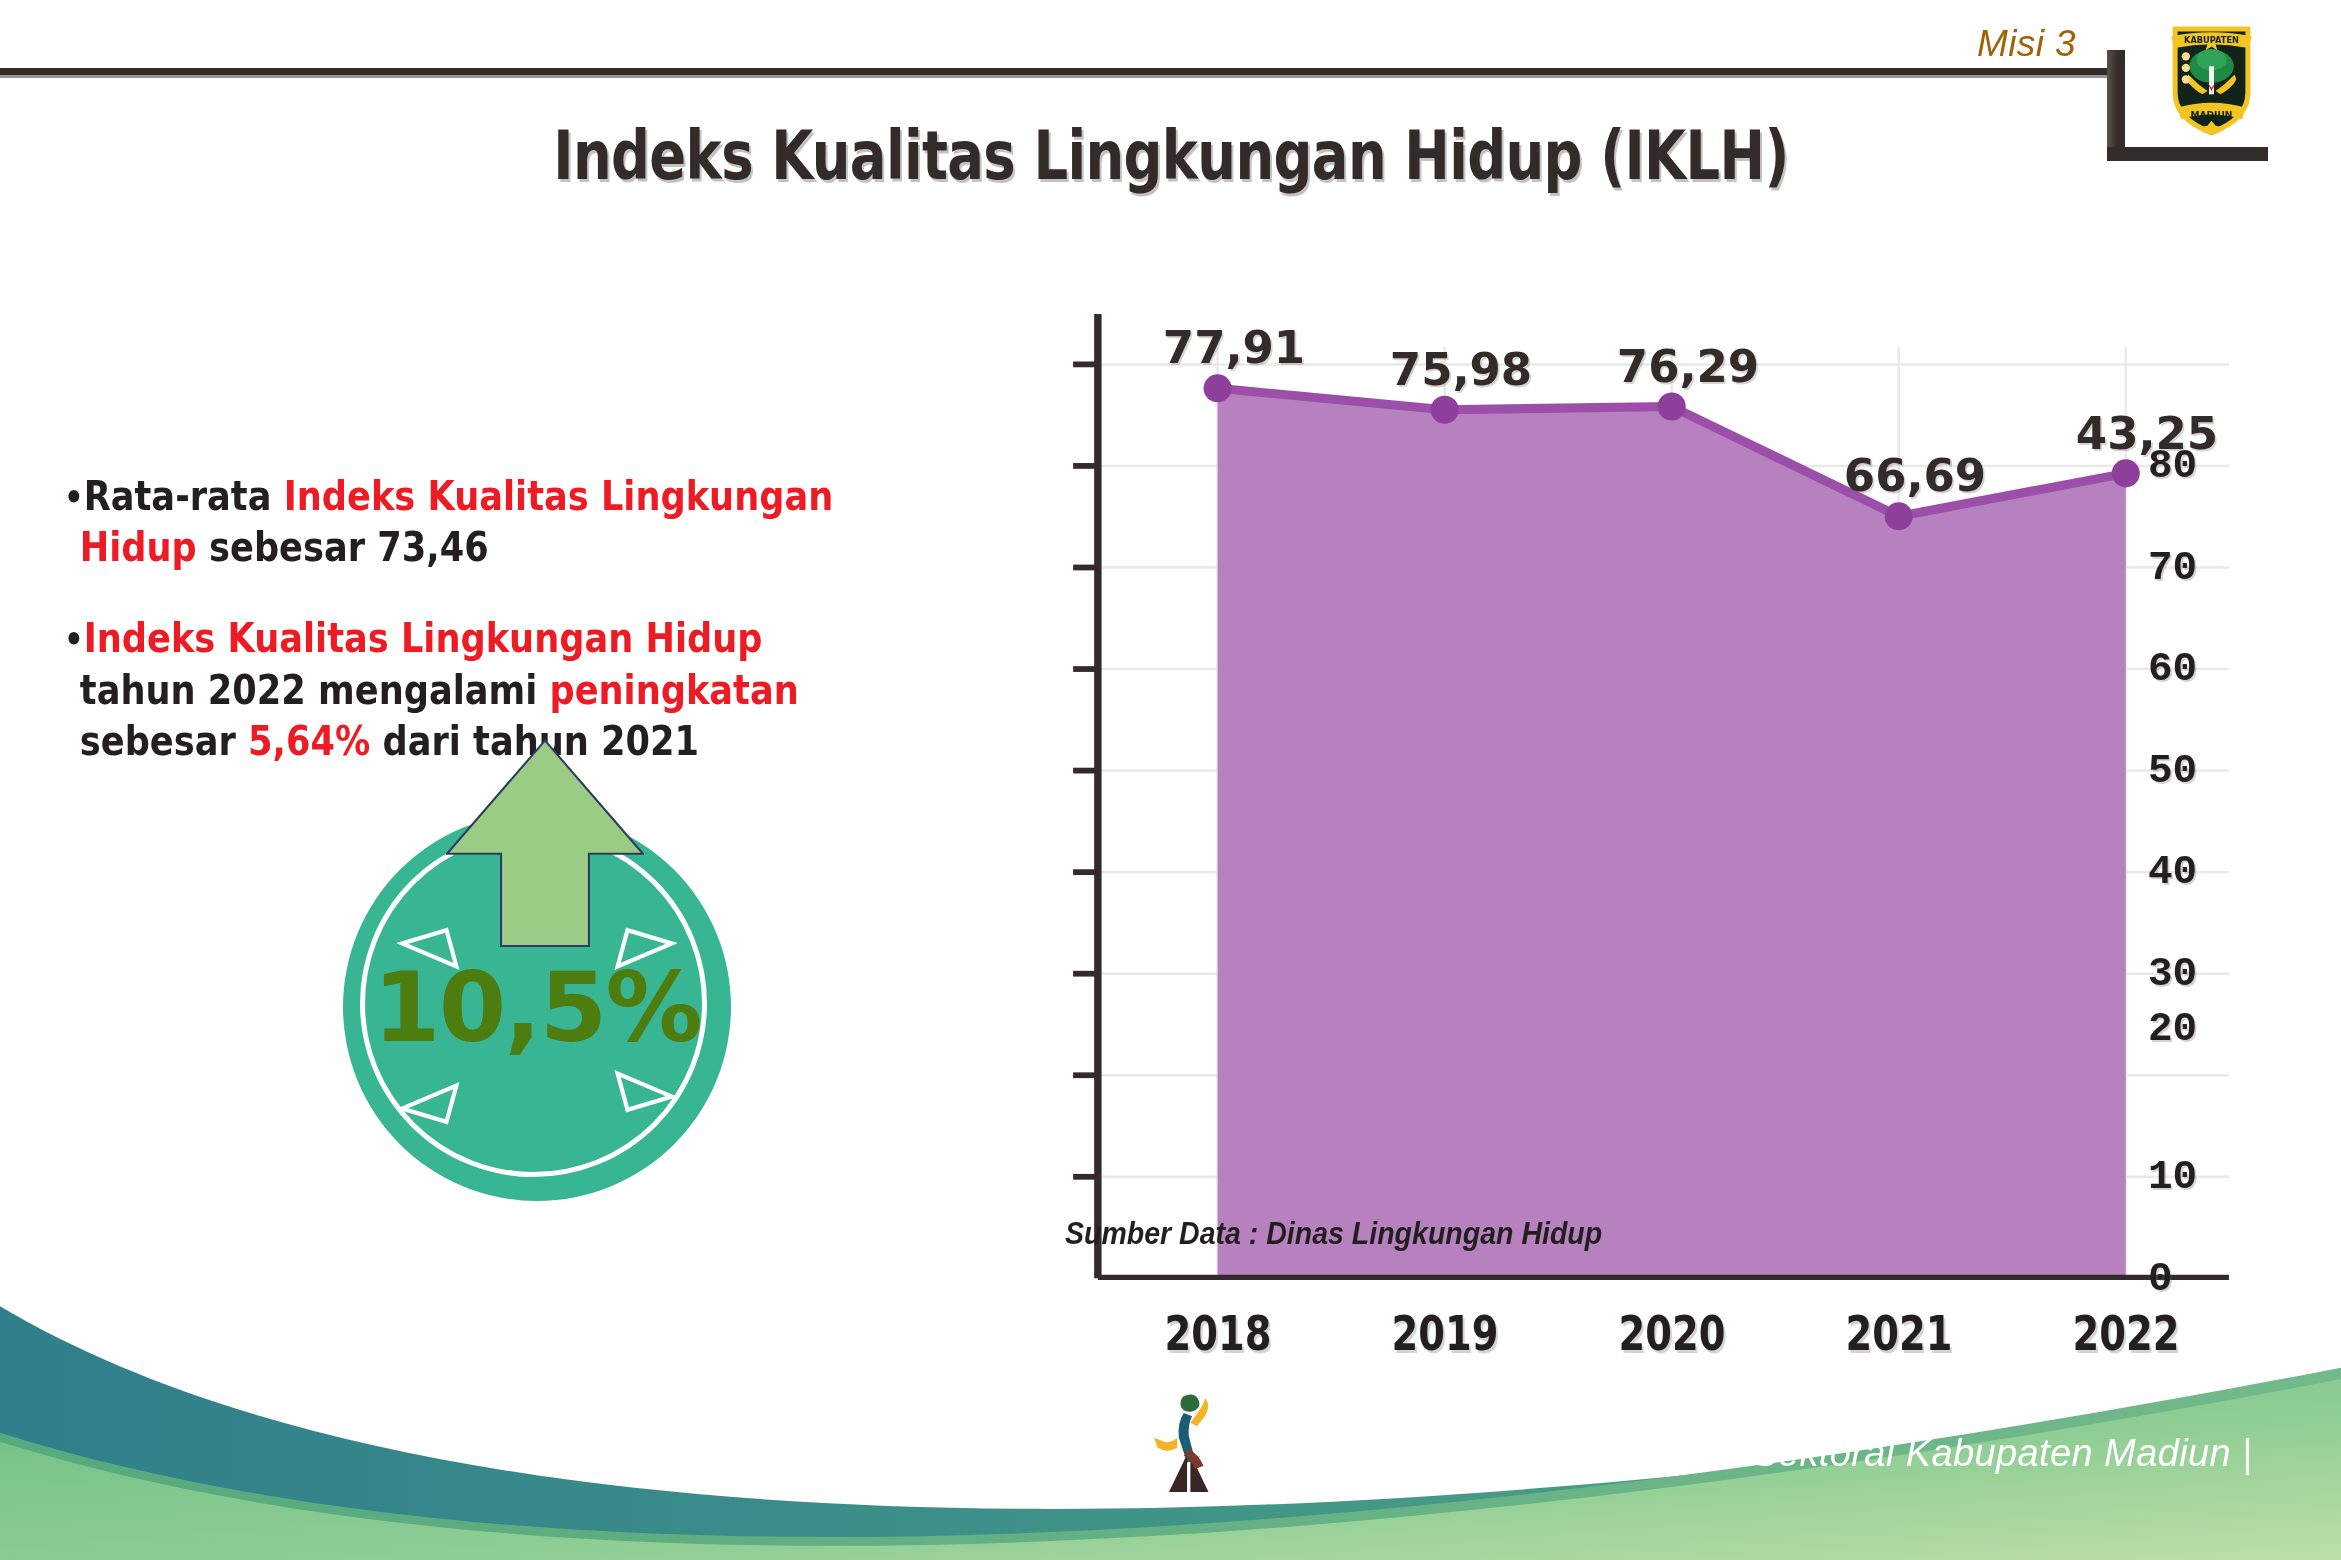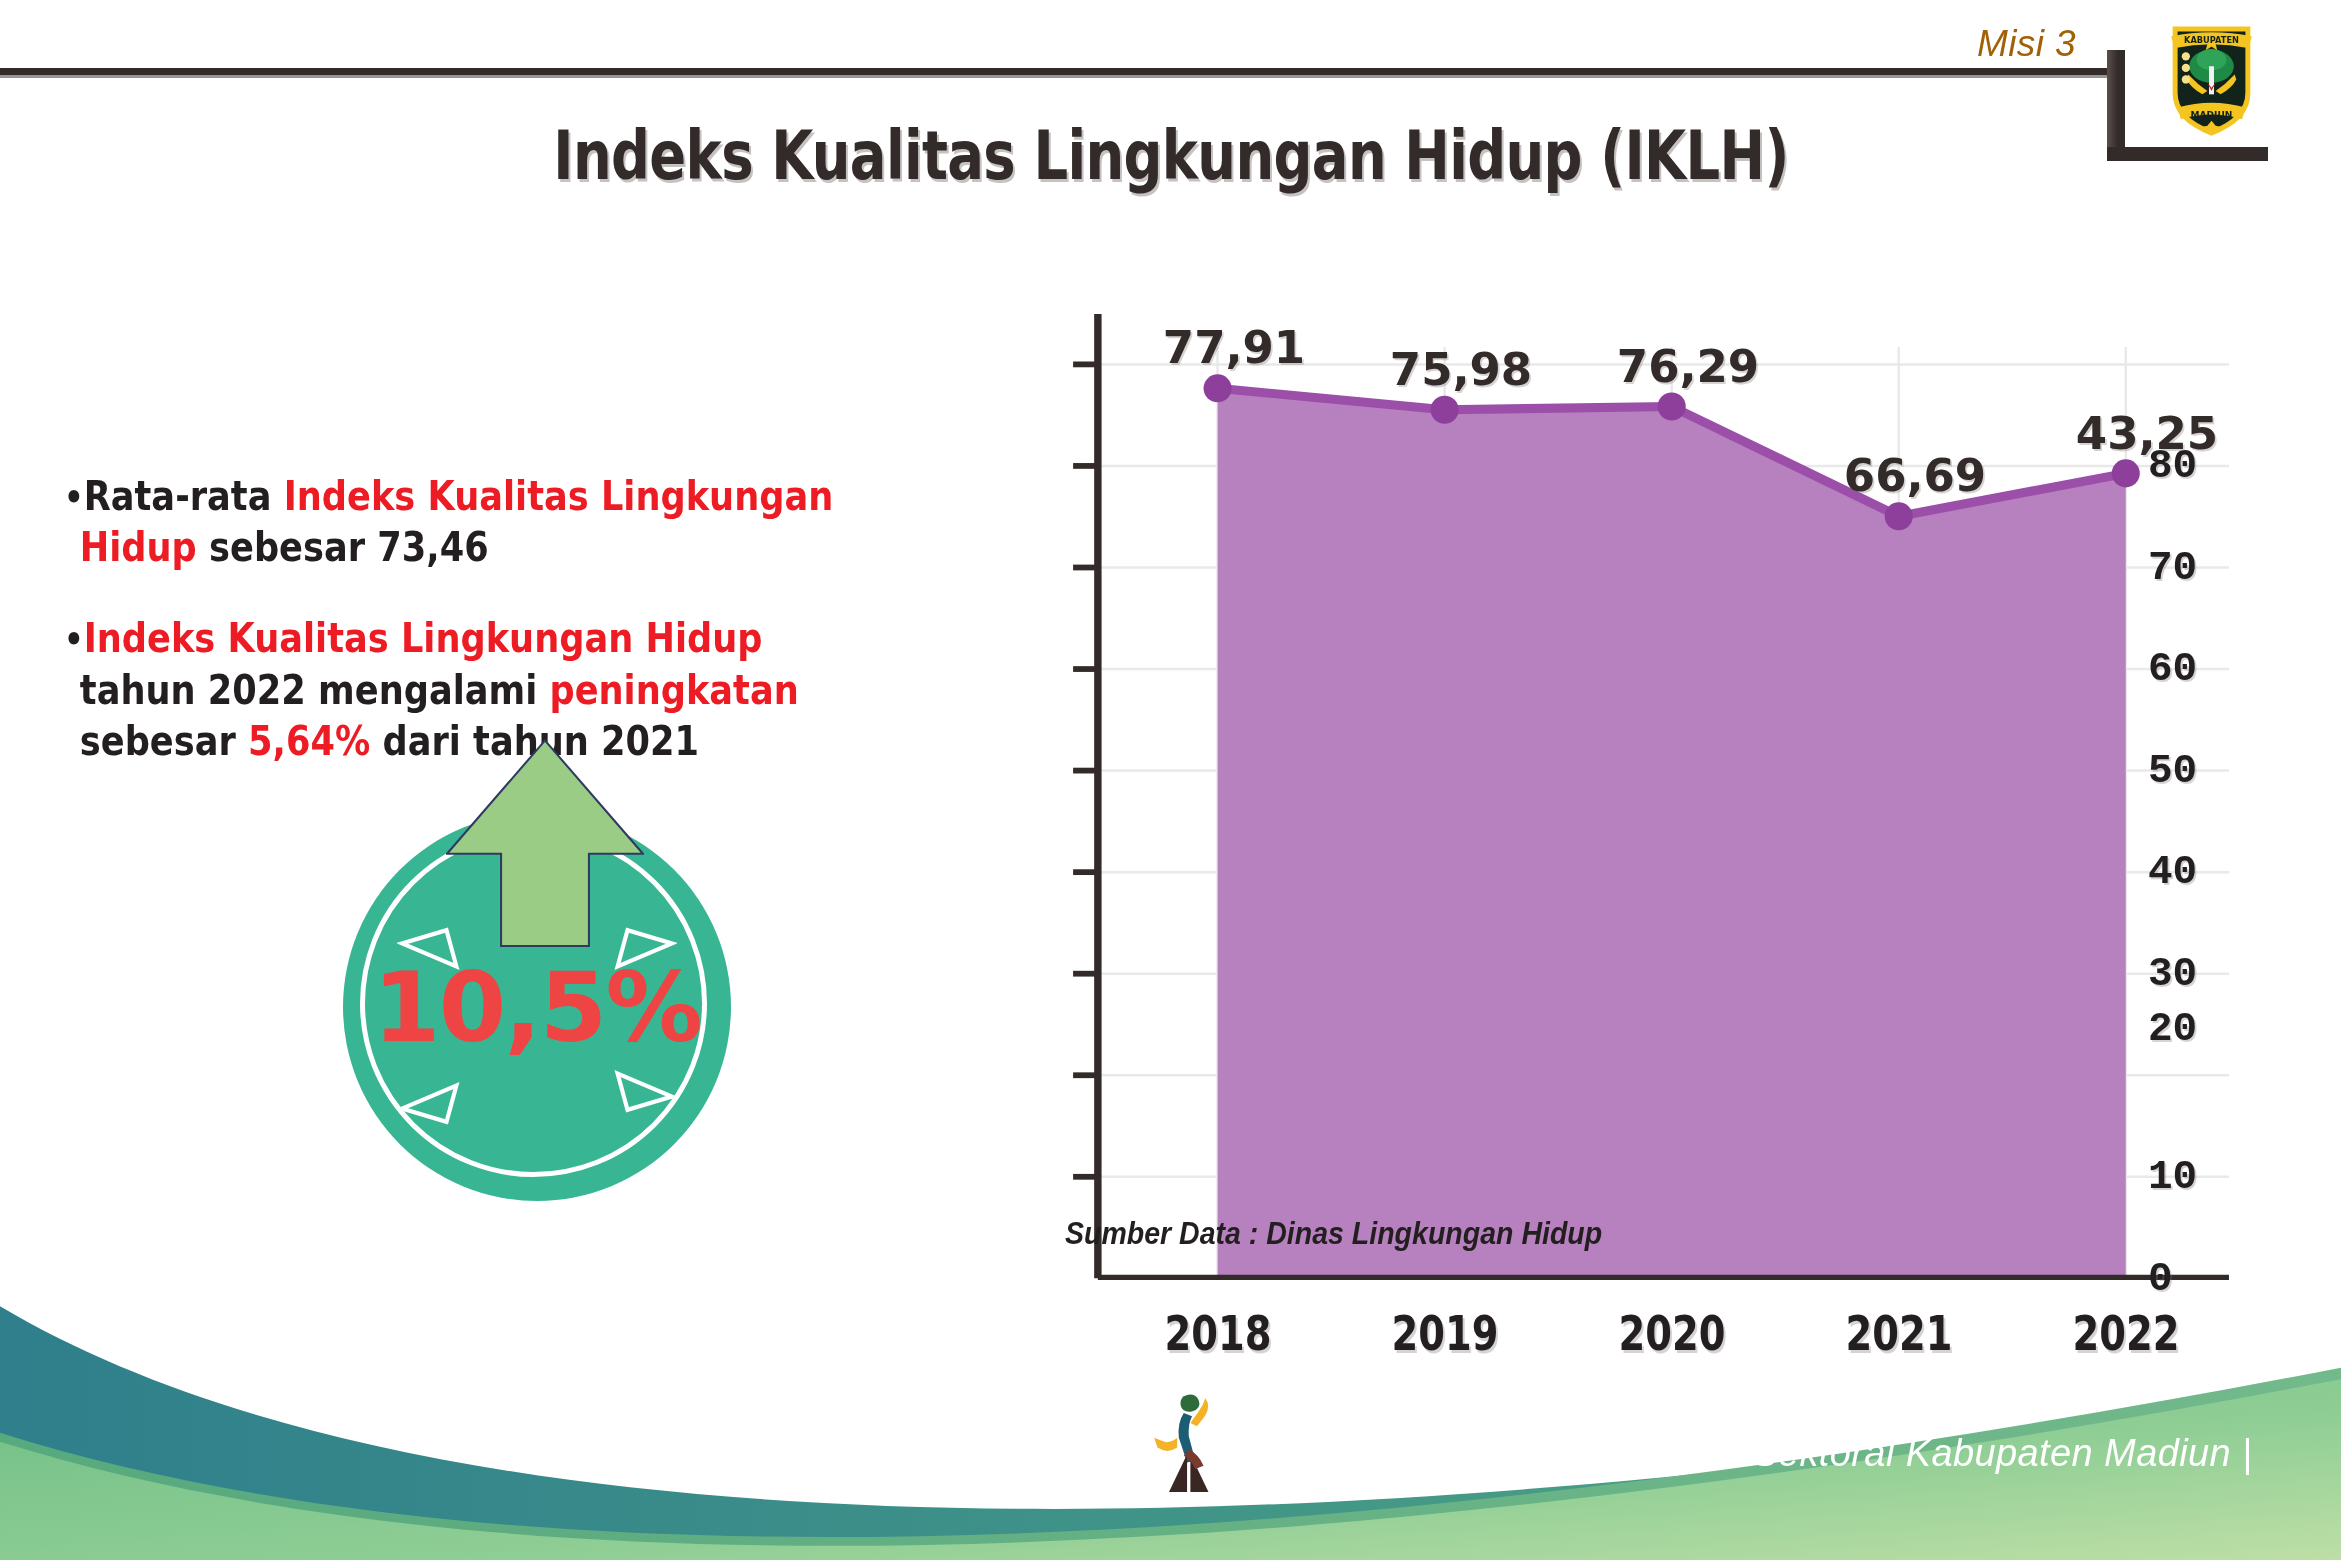--- a/index.html
+++ b/index.html
@@ -80,21 +80,21 @@
   .badge-ring{
     position:absolute;left:46px;top:83px;width:347px;height:347px;
     border-radius:50%;
     border:5px solid #ffffff;
     box-sizing:border-box;
     z-index:2;
   }
   .badge-pct{
     position:absolute;left:29px;top:66px;width:388px;height:388px;
     display:flex;align-items:center;justify-content:center;
-    color:#ef4444;
+    color:#4d7c0f;
     font-family:"DejaVu Sans", sans-serif;
     font-weight:bold;
     font-size:97px;
     letter-spacing:-1.7px;
     z-index:4;
   }
   .tick{position:absolute;z-index:4;}
 
   
   .chart{

